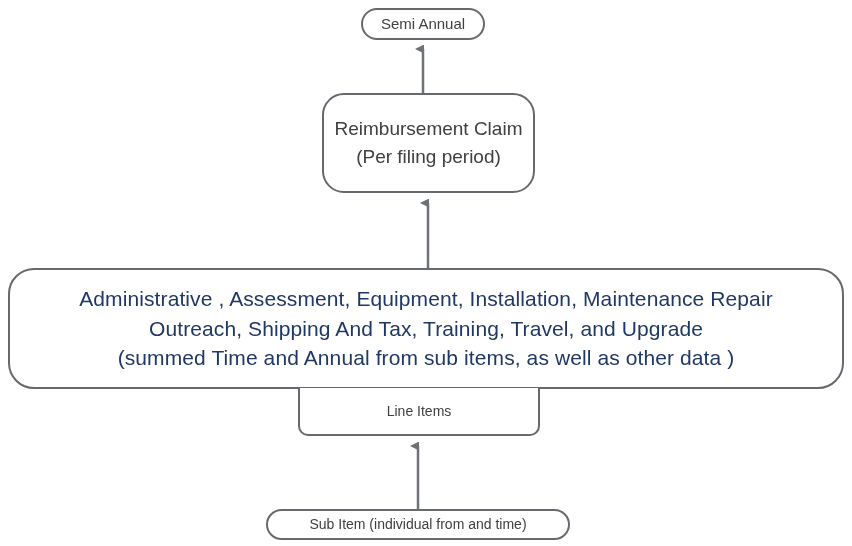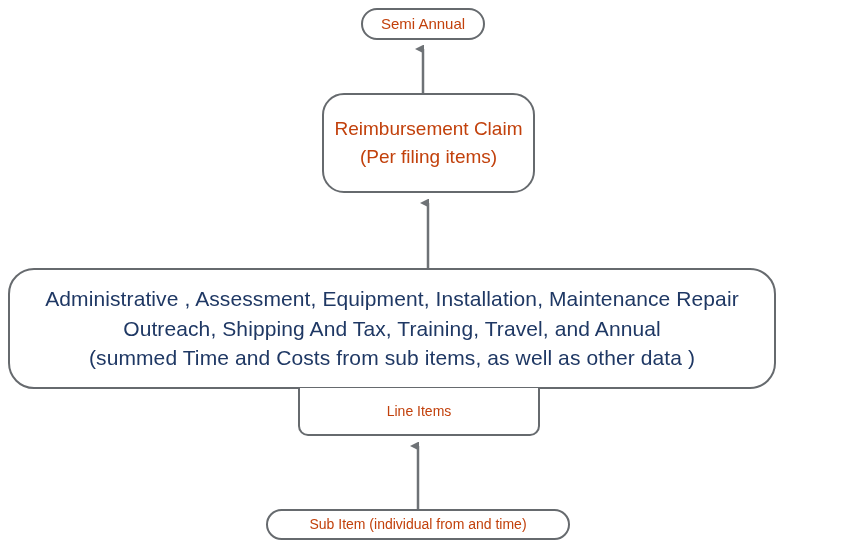--- a/index.html
+++ b/index.html
@@ -37,21 +37,21 @@
   
   .node {
     position: absolute;
     box-sizing: border-box;
     background: #ffffff;
     border: 2px solid #666a6e;
     display: flex;
     align-items: center;
     justify-content: center;
     text-align: center;
-    color: #c2410c;
+    color: #404040;
   }
 
   
   #node-semi-annual {
     left: 361px;
     top: 8px;
     width: 124px;
     height: 32px;
     border-radius: 16px;
     font-size: 15px;
@@ -67,21 +67,21 @@
     border-radius: 22px;
     font-size: 19px;
     line-height: 1.45;
     flex-direction: column;
   }
 
   
   #node-categories {
     left: 8px;
     top: 268px;
-    width: 768px;
+    width: 836px;
     height: 121px;
     border-radius: 26px;
     color: #1f3864;
     font-size: 21px;
     line-height: 1.42;
     flex-direction: column;
     letter-spacing: 0.1px;
   }
 
   
@@ -136,27 +136,27 @@
       <line x1="418" y1="509" x2="418" y2="446" stroke="#6e7276" stroke-width="2.5" marker-end="url(#arrowhead-up)"></line>
     </g>
   </svg>
 
   <div class="node" id="node-semi-annual">
     <span class="node-line">Semi Annual</span>
   </div>
 
   <div class="node" id="node-reimbursement-claim">
     <span class="node-line">Reimbursement Claim</span>
-    <span class="node-line">(Per filing items)</span>
+    <span class="node-line">(Per filing period)</span>
   </div>
 
   <div class="node" id="node-categories">
     <span class="node-line">Administrative , Assessment, Equipment, Installation, Maintenance Repair</span>
-    <span class="node-line">Outreach, Shipping And Tax, Training, Travel, and Annual</span>
-    <span class="node-line">(summed Time and Costs from sub items, as well as other data )</span>
+    <span class="node-line">Outreach, Shipping And Tax, Training, Travel, and Upgrade</span>
+    <span class="node-line">(summed Time and Annual from sub items, as well as other data )</span>
   </div>
 
   <div class="node" id="node-line-items">
     <span class="node-line">Line Items</span>
   </div>
 
   <div class="node" id="node-sub-item">
     <span class="node-line">Sub Item (individual from and time)</span>
   </div>
 

